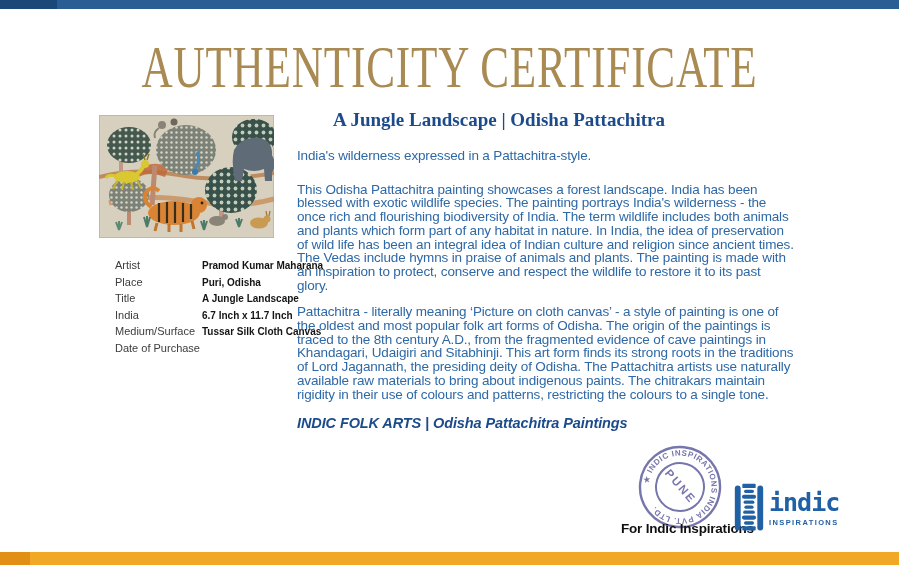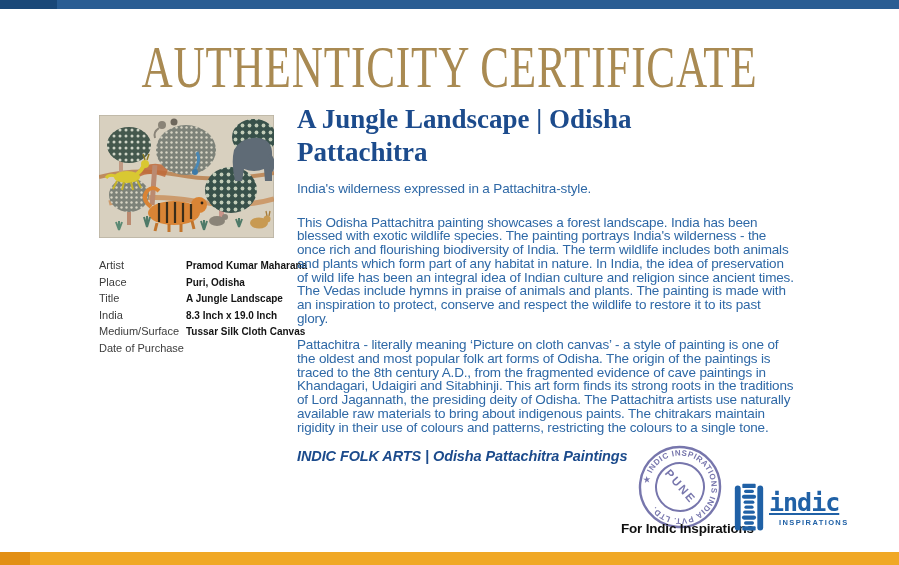--- a/index.html
+++ b/index.html
@@ -33,34 +33,35 @@
     white-space: nowrap;
     letter-spacing: 1px;
   }
 
   
   .thumb {
     position: absolute; top: 115px; left: 99px;
     width: 175px; height: 123px;
     display: block;
   }
-  .meta-table { position: absolute; top: 259px; left: 99px; width: 196px; }
+  .meta-table { position: absolute; top: 259px; left: 115px; width: 196px; }
   .meta-row { display: flex; height: 16.6px; align-items: baseline; }
   .meta-label { width: 87px; flex: 0 0 87px; font-size: 11px; color: #3c3c3c; }
   .meta-value { font-size: 10px; font-weight: bold; color: #141414; white-space: nowrap; }
 
   
   .right-col { position: absolute; top: 103px; left: 297px; width: 497px; }
   .art-heading {
     font-family: "Liberation Serif", serif;
     font-weight: bold;
-    font-size: 27px;
+    font-size: 19px;
     line-height: 33px;
     color: #1c4b8c;
     width: 430px;
+    margin-left: 36px;
   }
   .body-text { color: #2e68a6; font-size: 13.5px; line-height: 13.7px; letter-spacing: -0.15px; }
   .intro-line { margin-top: 13px; }
   .para-1 { margin-top: 20px; }
   .para-2 { margin-top: 13px; }
   .footer-line {
     margin-top: 14px;
     font-size: 14.5px;
     font-weight: bold;
     color: #1c4b8c;
@@ -77,29 +78,27 @@
   .indic-logo { position: absolute; top: 482px; left: 734px; display: flex; align-items: flex-start; }
   .pillar-svg { width: 30px; height: 52px; display: block; }
   .indic-logo-text { margin-left: 5px; padding-top: 8px; }
   .indic-word {
     font-family: "DejaVu Sans Mono", monospace;
     font-weight: bold;
     font-size: 25px;
     line-height: 25px;
     color: #2061a6;
     letter-spacing: -1px;
-    text-decoration: underline;
   }
   .indic-sub {
     font-size: 7.5px;
     font-weight: bold;
     color: #2061a6;
     letter-spacing: 1.4px;
     margin-top: 3px;
-    margin-left: 10px;
   }
 </style>
 </head>
 <body>
 
 <div class="page">
 
   <div class="top-bar">
     <div class="top-bar-dark"></div>
   </div>
@@ -191,21 +190,21 @@
     <div class="meta-row">
       <span class="meta-label">Place</span>
       <span class="meta-value">Puri, Odisha</span>
     </div>
     <div class="meta-row">
       <span class="meta-label">Title</span>
       <span class="meta-value">A Jungle Landscape</span>
     </div>
     <div class="meta-row">
       <span class="meta-label">India</span>
-      <span class="meta-value">8.3 Inch x 19.0 Inch</span>
+      <span class="meta-value">6.7 Inch x 11.7 Inch</span>
     </div>
     <div class="meta-row">
       <span class="meta-label">Medium/Surface</span>
       <span class="meta-value">Tussar Silk Cloth Canvas</span>
     </div>
     <div class="meta-row">
       <span class="meta-label">Date of Purchase</span>
       <span class="meta-value"></span>
     </div>
   </div>

